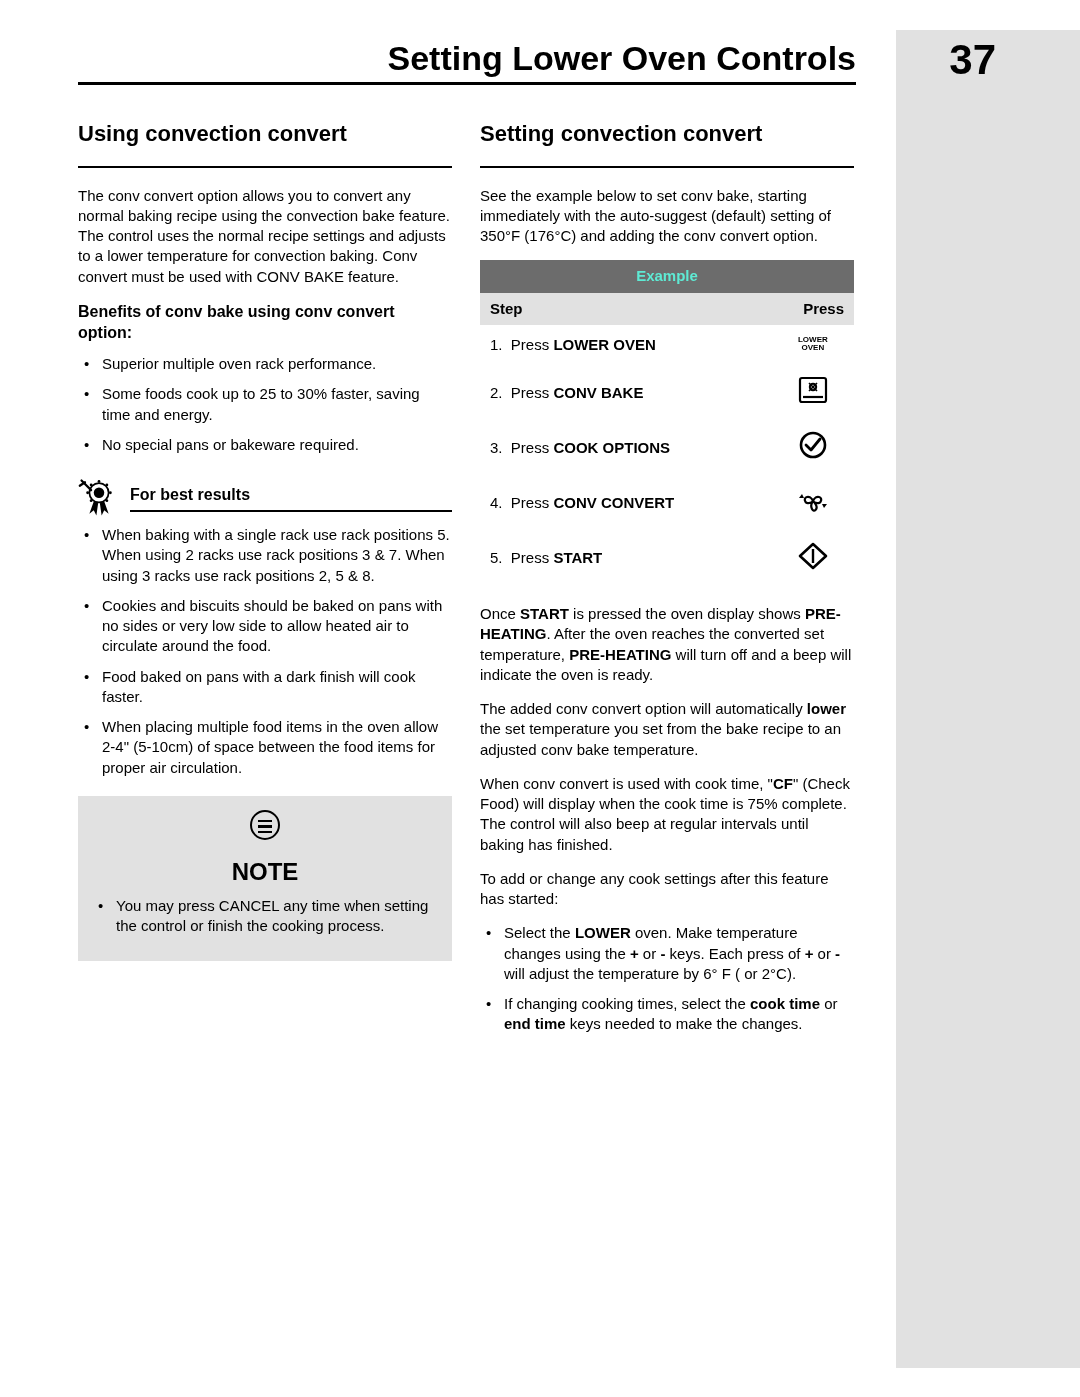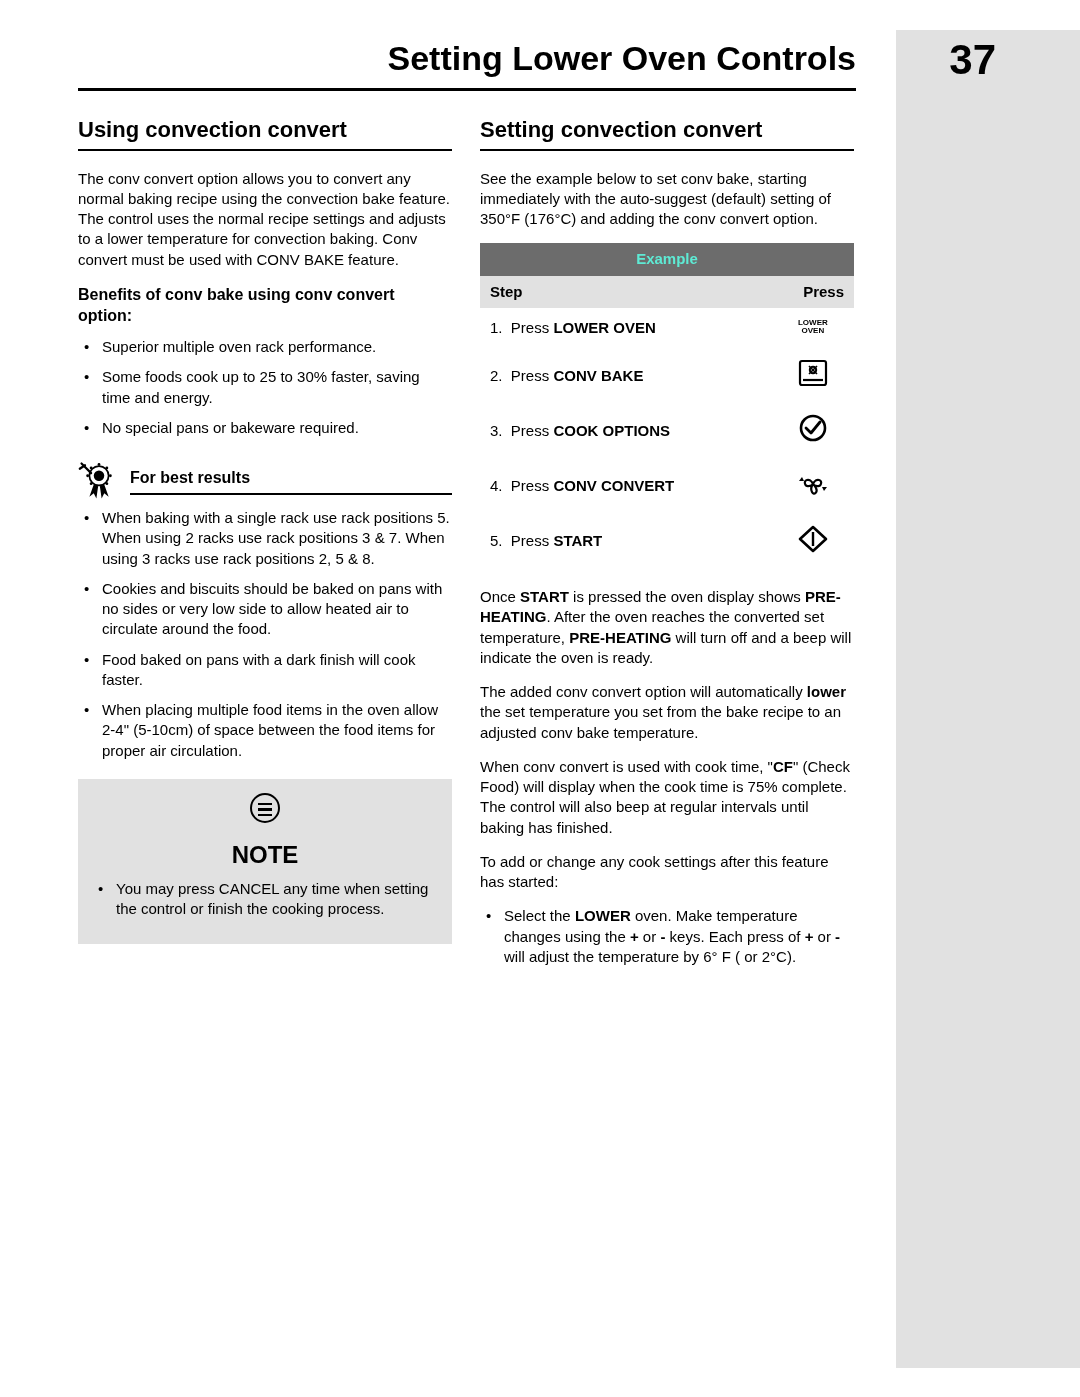--- a/index.html
+++ b/index.html
@@ -22,22 +22,22 @@
   .content {
     position: absolute;
     top: 36px; left: 78px;
     width: 778px;
   }
   .header-row {
     display: flex;
     justify-content: flex-end;
     align-items: center;
     border-bottom: 3px solid #000;
-    padding-bottom: 6px;
-    margin-bottom: 24px;
+    padding-bottom: 0;
+    margin-bottom: 34px;
   }
   .page-title {
     font-size: 34px;
     font-weight: bold;
   }
   .page-num {
     position: absolute;
     right: -140px;
     top: -4px;
     font-size: 42px;
@@ -46,21 +46,21 @@
   .cols {
     display: flex;
     gap: 28px;
   }
   .col { width: 374px; }
   .col-right { width: 374px; }
   h2.section {
     font-size: 22px;
     font-weight: bold;
     border-bottom: 2px solid #000;
-    padding-bottom: 4px;
+    padding-bottom: 17px;
     margin-bottom: 18px;
   }
   p { margin-bottom: 14px; }
   h3.sub {
     font-size: 16px;
     font-weight: bold;
     margin: 14px 0 10px 0;
   }
   ul.bul { list-style: none; padding-left: 6px; margin-bottom: 14px; }
   ul.bul li { position: relative; padding-left: 18px; margin-bottom: 10px; }
@@ -261,16 +261,19 @@
       <p>
         <span>When conv convert is used with cook time, "</span><b>CF</b><span>" (Check Food) will display when the cook time is 75% complete. The control will also beep at regular intervals until baking has finished.</span>
       </p>
 
       <p>To add or change any cook settings after this feature has started:</p>
 
       <ul class="bul">
         <li>
           <span>Select the </span><b>LOWER</b><span> oven. Make temperature changes using the </span><b>+</b><span> or </span><b>-</b><span> keys. Each press of </span><b>+</b><span> or </span><b>-</b><span> will adjust the temperature by 6° F ( or 2°C).</span>
         </li>
+        <li>
+          <span>If changing cooking times, select the </span><b>cook time</b><span> or </span><b>end time</b><span> keys needed to make the changes.</span>
+        </li>
       </ul>
     </div>
   </div>
 </div>
 
 </body></html>

